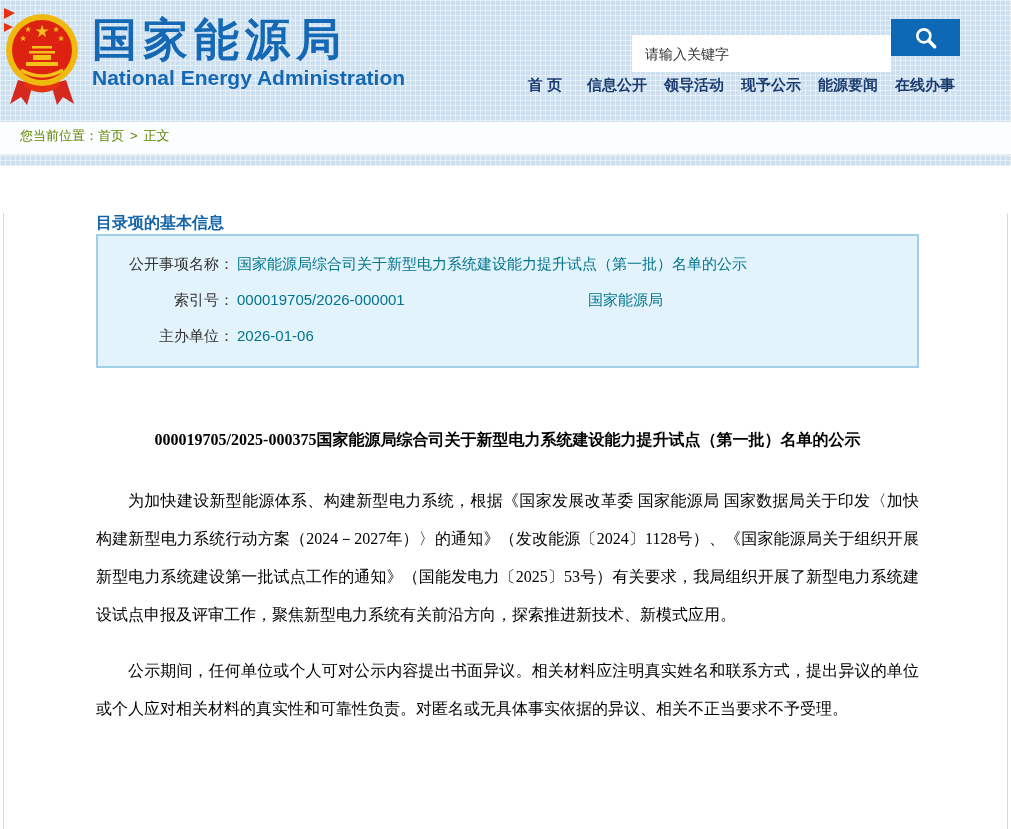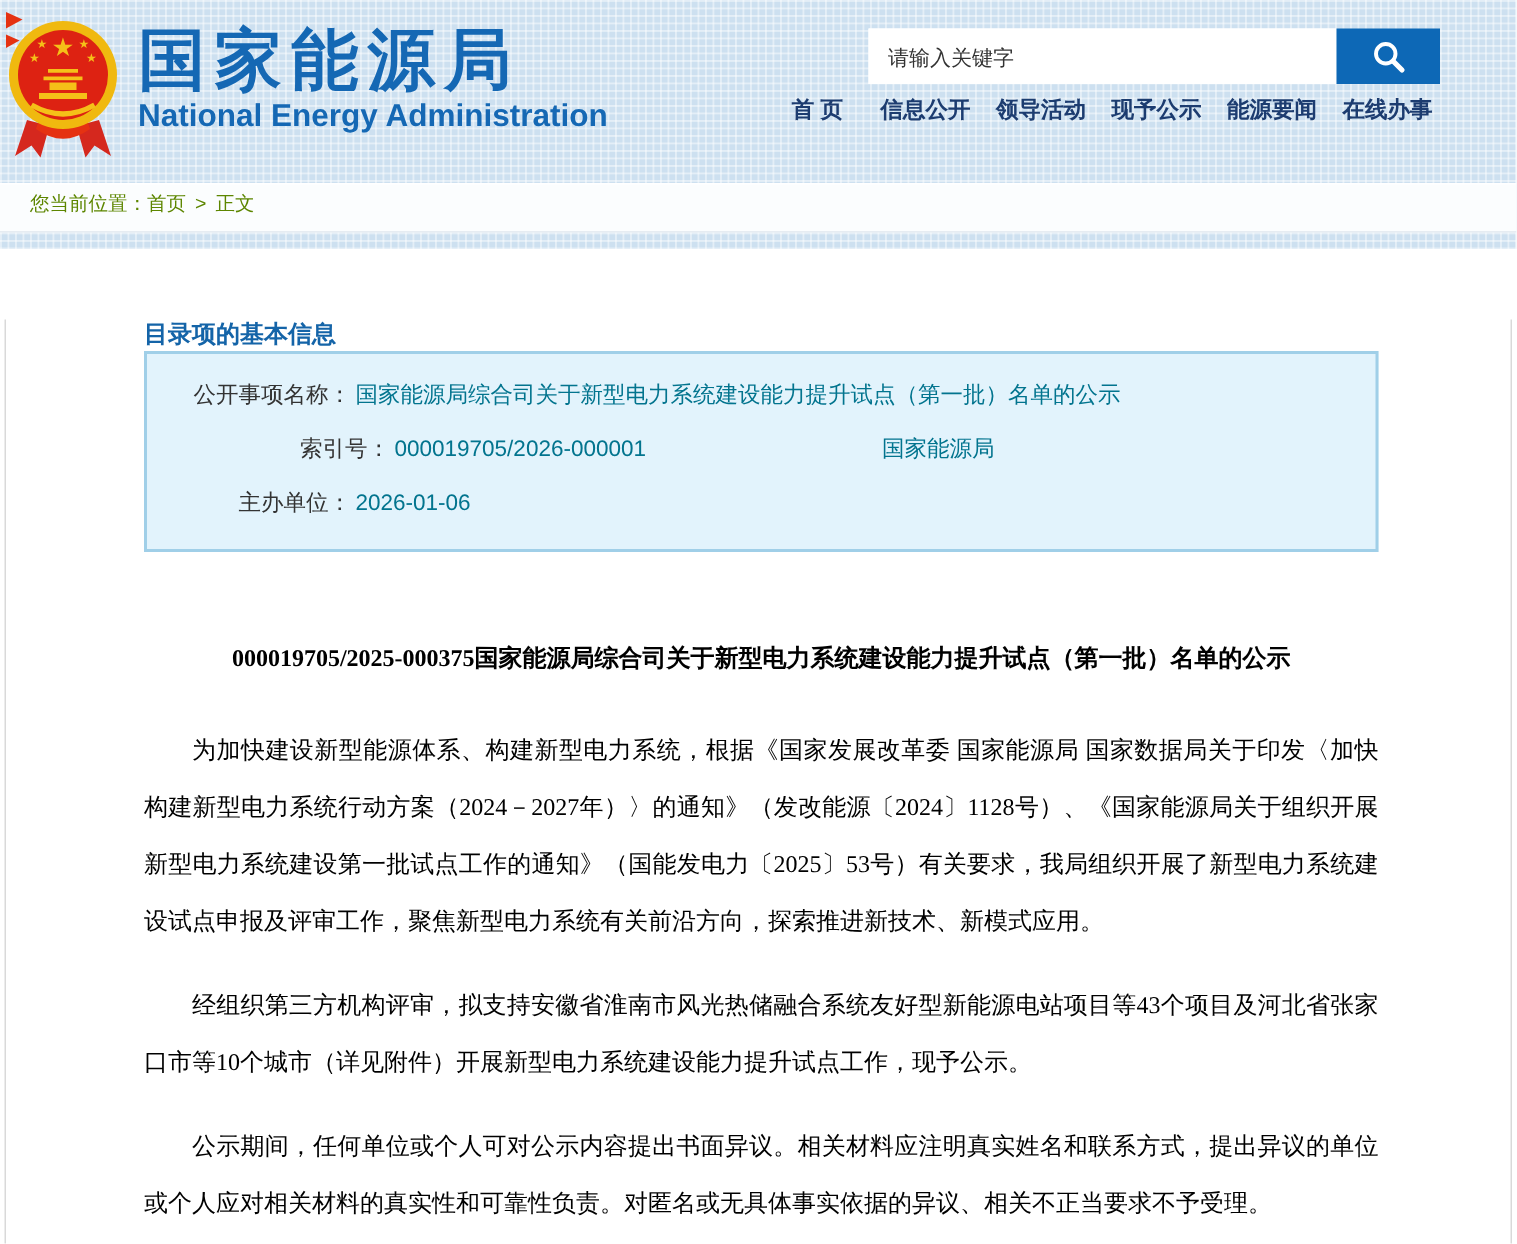--- a/index.html
+++ b/index.html
@@ -22,30 +22,31 @@
       linear-gradient(90deg, rgba(255,255,255,.45) 1px, transparent 1px);
     background-size:5px 5px;
   }
   .header{position:relative;height:122px;}
   .emblem{position:absolute;left:4px;top:4px;width:76px;height:104px;}
   .brand{position:absolute;left:92px;top:14px;}
   .brand-cn{font-size:45px;font-weight:bold;color:var(--brand-blue);letter-spacing:6px;line-height:52px;}
   .brand-en{font-size:21px;font-weight:bold;color:var(--brand-blue);margin-top:0;line-height:24px;}
   .search{position:absolute;right:51px;top:19px;display:flex;height:37px;}
   .search input{
-    width:312px;height:37px;border:1px solid #fff;padding:0 12px;
+    width:259px;height:37px;border:1px solid #fff;padding:0 12px;
     font-size:14px;color:#333;outline:none;background:#fff;
     font-family:"Liberation Sans",sans-serif;
+    margin-top:16px;
   }
   .search input::placeholder{color:#333;opacity:1;}
   .search button{
     width:69px;height:37px;background:var(--btn-blue);border:none;cursor:pointer;
     display:flex;align-items:center;justify-content:center;
   }
-  .mainnav{position:absolute;right:56px;top:64px;display:flex;align-items:center;}
+  .mainnav{position:absolute;right:56px;top:76px;display:flex;align-items:center;}
   .mainnav a{
     color:var(--nav-blue);font-size:15px;font-weight:bold;text-decoration:none;
     margin-left:17px;white-space:nowrap;cursor:pointer;
   }
   .mainnav a:first-child{margin-left:0;margin-right:8px;}
   
   .crumbbar{
     height:33px;line-height:25px;background:#fbfdfe;
     border-top:1px solid #ffffff;border-bottom:1px solid #e6ecf2;
     font-size:13px;color:var(--crumb-green);padding-left:20px;
@@ -60,21 +61,21 @@
     padding:0 88px 20px 92px;
   }
   .section-title{margin:47px 0 0;font-size:16px;font-weight:bold;color:var(--section-blue);}
   .infobox{
     border:2px solid var(--box-border);background:var(--box-bg);
     padding:10px 0 12px;
   }
   .irow{display:flex;align-items:flex-start;font-size:15px;padding:7px 0;line-height:22px;}
   .ilabel{width:136px;text-align:right;color:#333;flex:none;}
   .ivalue{color:var(--value-teal);margin-left:3px;}
-  .pair1{display:flex;width:478px;flex:none;padding-left:26px;}
+  .pair1{display:flex;width:478px;flex:none;}
   .pair2{display:flex;}
   .pair2 .ilabel{width:172px;}
   .pair2 .ivalue{margin-left:12px;}
   
   .doc-title{
     margin:56px 20px 0;text-align:center;color:var(--text-black);
     font-family:"Liberation Serif","DejaVu Serif",serif;
     font-size:16px;font-weight:bold;line-height:32px;
   }
   .article p{
@@ -160,17 +161,16 @@
     </div>
     <div class="irow">
       <span class="ilabel">主办单位：</span>
       <span class="ivalue">2026-01-06</span>
     </div>
   </div>
 
   <div class="article">
     <h1 class="doc-title">000019705/2025-000375国家能源局综合司关于新型电力系统建设能力提升试点（第一批）名单的公示</h1>
     <p class="first">为加快建设新型能源体系、构建新型电力系统，根据《国家发展改革委 国家能源局 国家数据局关于印发〈加快构建新型电力系统行动方案（2024－2027年）〉的通知》（发改能源〔2024〕1128号）、《国家能源局关于组织开展新型电力系统建设第一批试点工作的通知》（国能发电力〔2025〕53号）有关要求，我局组织开展了新型电力系统建设试点申报及评审工作，聚焦新型电力系统有关前沿方向，探索推进新技术、新模式应用。</p>
-    <p>经组织第三方机构评审，拟支持安徽省淮南市风光热储融合系统友好型新能源电站项目等43个项目及河北省张家口市等10个城市（详见附件）开展新型电力系统建设能力提升试点工作，现予公示。</p>
     <p>公示期间，任何单位或个人可对公示内容提出书面异议。相关材料应注明真实姓名和联系方式，提出异议的单位或个人应对相关材料的真实性和可靠性负责。对匿名或无具体事实依据的异议、相关不正当要求不予受理。</p>
 
   </div>
 </main>
 
 </body></html>

